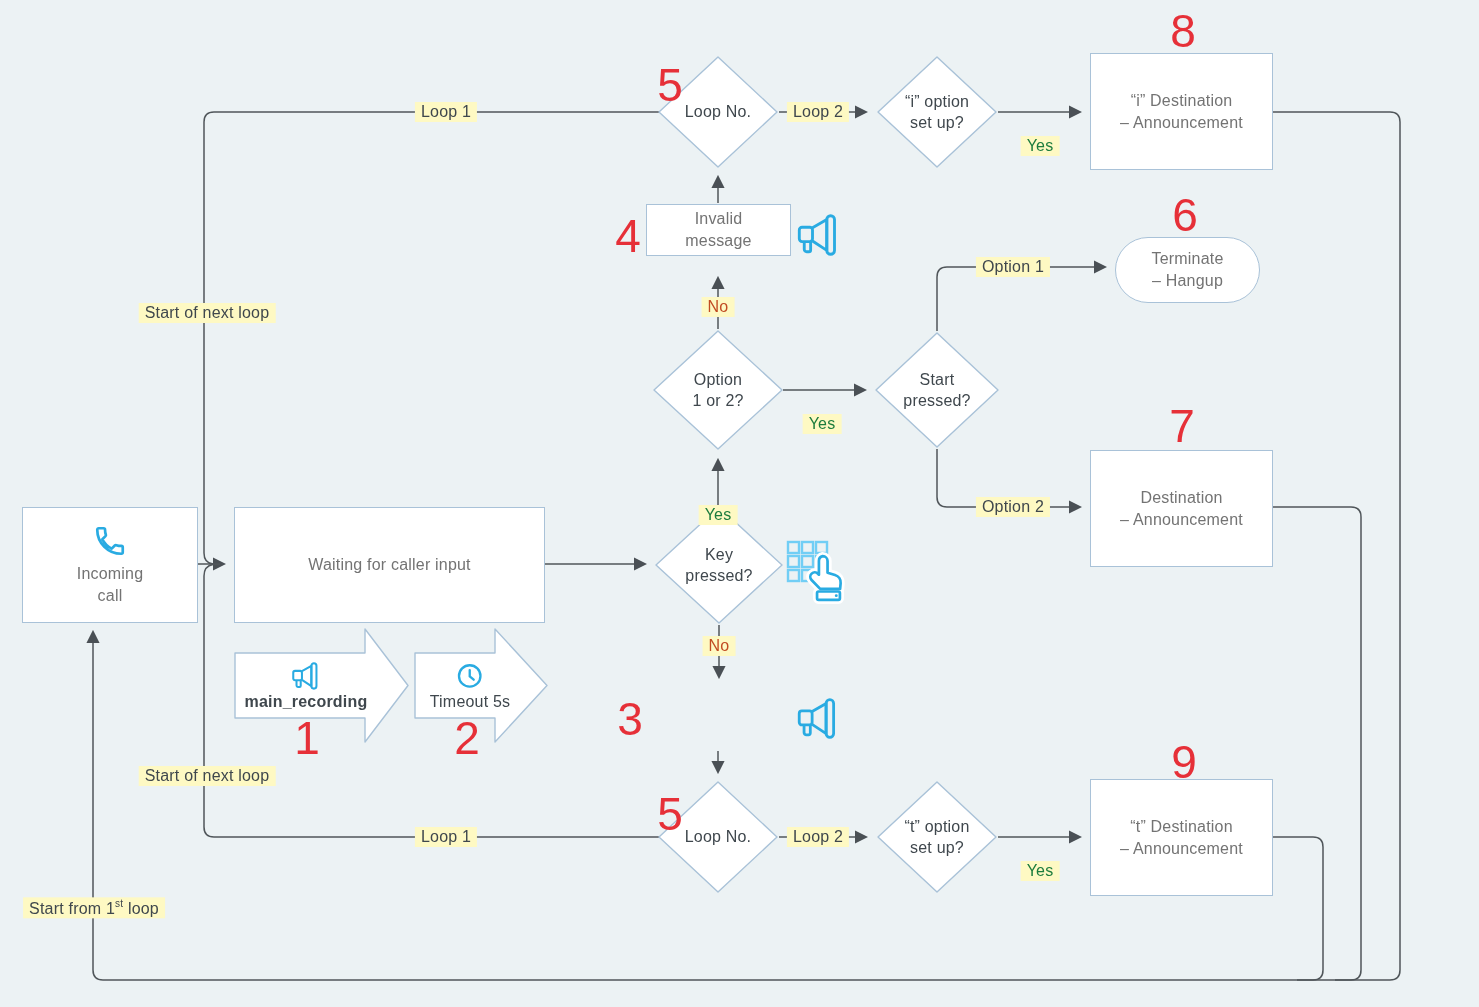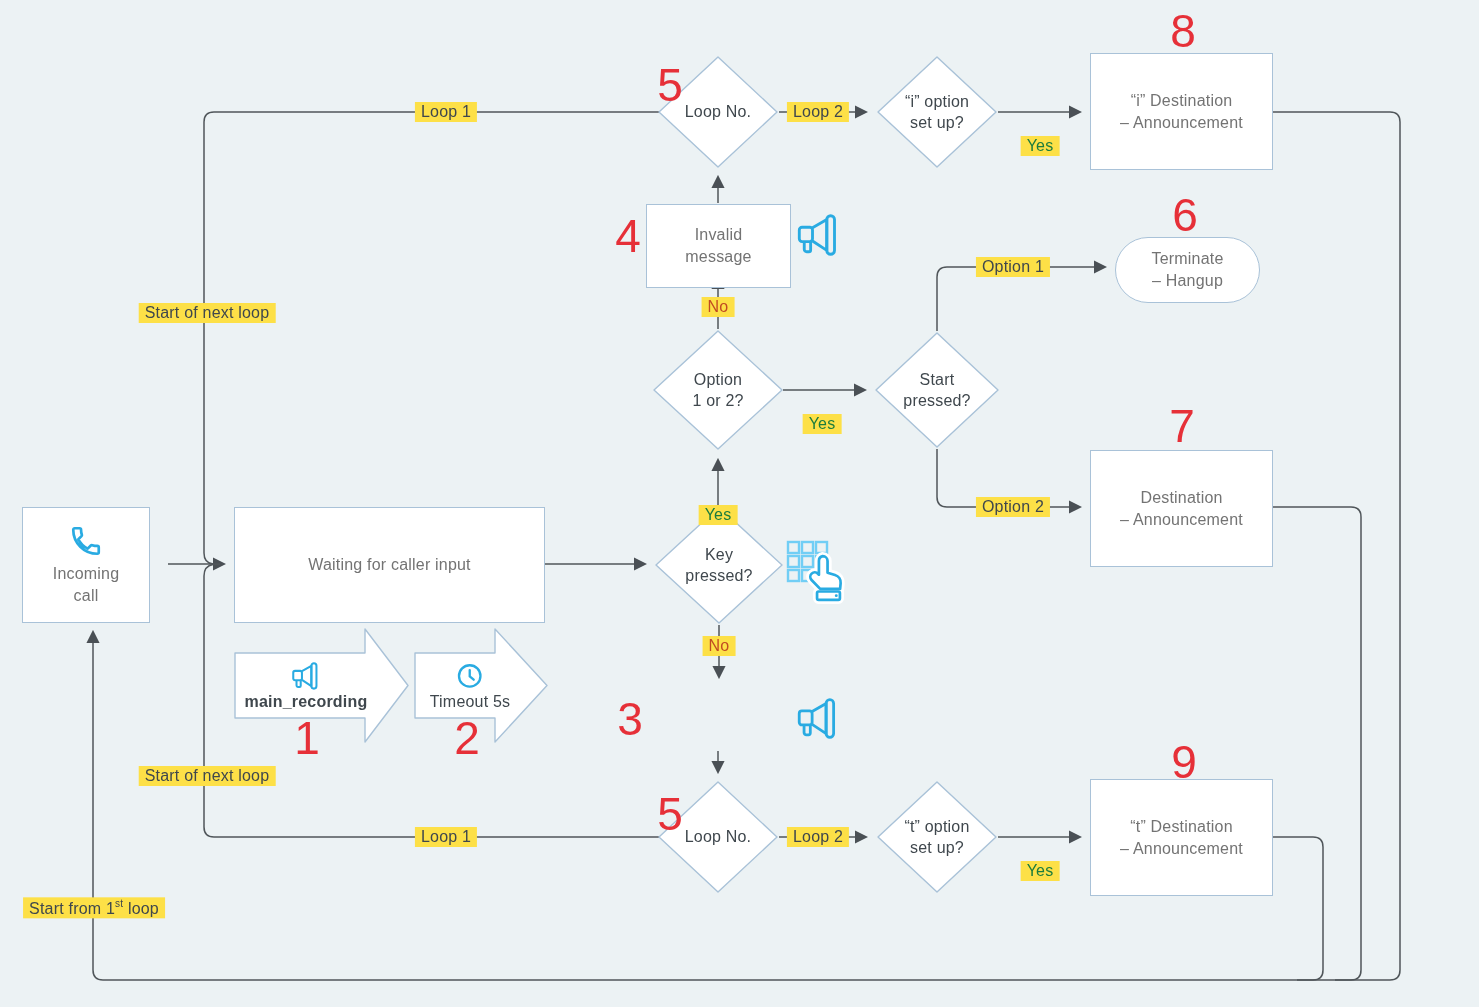--- a/index.html
+++ b/index.html
@@ -13,21 +13,21 @@
     display:flex;flex-direction:column;align-items:center;justify-content:center;
     text-align:center;font-size:16px;line-height:1.35;letter-spacing:.2px;
     color:#737373;z-index:2;box-sizing:border-box;
   }
   .nbox .ln{display:block;}
   .dlabel{
     position:absolute;transform:translate(-50%,-50%);text-align:center;
     font-size:16px;line-height:1.32;letter-spacing:.2px;white-space:nowrap;z-index:3;
   }
   .elabel{
-    position:absolute;transform:translate(-50%,-50%);background:#fde047;
+    position:absolute;transform:translate(-50%,-50%);background:#fef9c3;
     padding:1px 6px;font-size:16px;letter-spacing:.2px;white-space:nowrap;z-index:3;
   }
   .green{color:#1C7C3D;margin-top:34px;}
   .orange{color:#C14B22;}
   .num{
     position:absolute;width:64px;text-align:center;color:#E63038;
     font-size:46px;line-height:1.1;font-weight:500;z-index:3;
   }
   .icon{position:absolute;z-index:3;}
   sup{font-size:10px;}
@@ -70,35 +70,35 @@
       <polygon points="718,331 782,390 718,449 654,390"></polygon>
       <polygon points="937,333 998,390 937,447 876,390"></polygon>
       <polygon points="719,507 782,565 719,623 656,565"></polygon>
       <polygon points="718,782 777,837 718,892 659,837"></polygon>
       <polygon points="937,782 996,837 937,892 878,837"></polygon>
       <polygon points="235,653 365,653 365,629 408,685.5 365,742 365,718 235,718"></polygon>
       <polygon points="415,653 495,653 495,629 547,685.5 495,742 495,718 415,718"></polygon>
     </g>
   </svg>
 
-  <div class="nbox" style="left:22px;top:507px;width:128px;height:116px;gap:5px;">
+  <div class="nbox" style="left:22px;top:507px;width:176px;height:116px;gap:5px;">
     <svg class="" width="34" height="34" viewBox="0 0 24 24">
       <path d="M6.62 10.79c1.44 2.83 3.76 5.14 6.59 6.59l2.2-2.21c.27-.27.67-.36 1.02-.24 1.12.37 2.33.57 3.57.57.55 0 1 .45 1 1V20c0 .55-.45 1-1 1-9.39 0-17-7.61-17-17 0-.55.45-1 1-1h3.5c.55 0 1 .45 1 1 0 1.25.2 2.45.57 3.57.11.35.03.74-.25 1.02l-2.2 2.2z" fill="none" stroke="#29ABE2" stroke-width="1.9" stroke-linejoin="round"></path>
     </svg>
     <div>
       <span class="ln">Incoming</span>
       <span class="ln">call</span>
     </div>
   </div>
 
   <div class="nbox" style="left:234px;top:507px;width:311px;height:116px;">
     <span>Waiting for caller input</span>
   </div>
 
-  <div class="nbox" style="left:646px;top:204px;width:145px;height:84px;">
+  <div class="nbox" style="left:646px;top:204px;width:145px;height:52px;">
     <span class="ln">Invalid</span>
     <span class="ln">message</span>
   </div>
 
 
   <div class="nbox" style="left:1090px;top:53px;width:183px;height:117px;">
     <span class="ln">“i” Destination</span>
     <span class="ln">– Announcement</span>
   </div>
 

